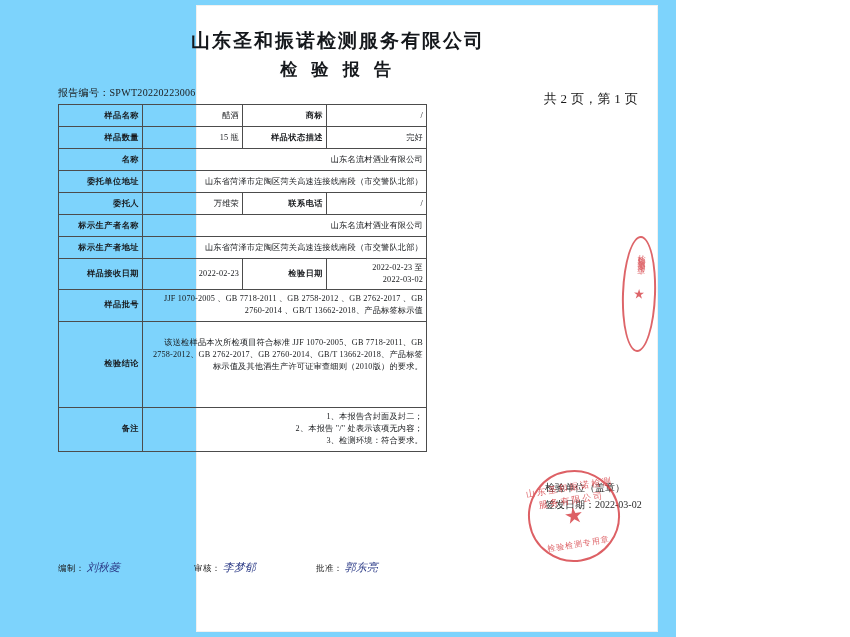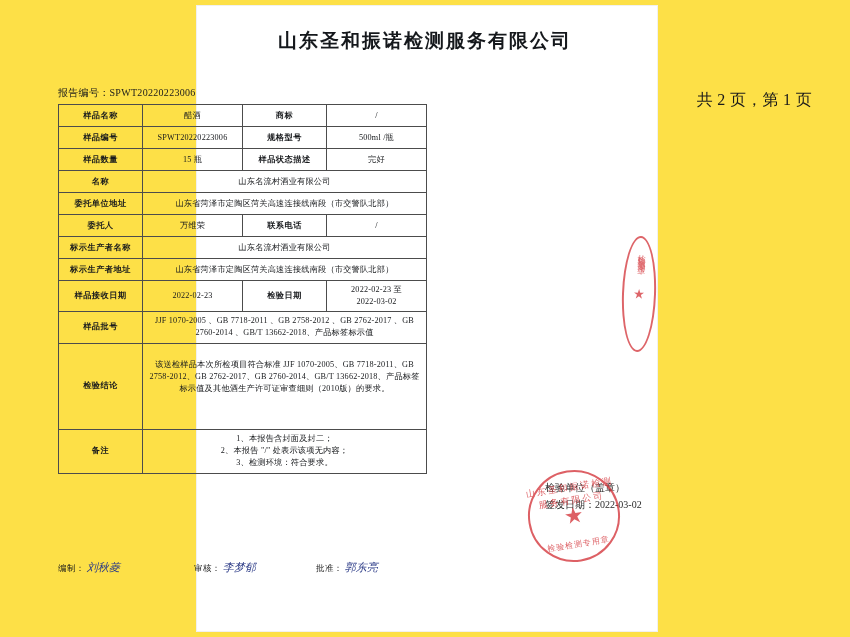--- a/index.html
+++ b/index.html
@@ -11,23 +11,23 @@
     width: 850px;
     height: 637px;
     font-family: "Liberation Serif", "DejaVu Serif", serif;
     color: #1a1a1a;
     position: relative;
     overflow: hidden;
   }
   .page {
     position: absolute;
     left: 0; top: 0;
-    width: 850px;
+    width: 676px;
     height: 637px;
-    background: #fde047;
+    background: #7dd3fc;
   }
   
   .sheet {
     position: absolute;
     left: 197px;
     top: 6px;
     width: 460px;
     height: 625px;
     background: #ffffff;
     box-shadow: 0 0 0 1px #f1f1ef;
@@ -57,38 +57,38 @@
     position: absolute;
     left: 58px;
     top: 86px;
     font-size: 10px;
     letter-spacing: 0.3px;
   }
   .page-no {
     position: absolute;
     right: 38px;
     top: 90px;
-    font-size: 16px;
+    font-size: 13px;
     letter-spacing: 0.3px;
   }
 
   table.main {
     position: absolute;
     left: 58px;
     top: 104px;
     width: 368px;
     border-collapse: collapse;
     table-layout: fixed;
   }
   table.main td {
     border: 1px solid #4c4c4c;
     font-size: 8.2px;
     line-height: 1.45;
     padding: 3px 3px;
-    text-align: center;
+    text-align: right;
     vertical-align: middle;
     color: #17191c;
     font-family: "Liberation Serif", "DejaVu Serif", serif;
   }
   td.lbl {
     font-weight: bold;
     letter-spacing: 0.5px;
     white-space: nowrap;
   }
   td.val {
@@ -213,42 +213,37 @@
   }
 </style>
 </head>
 <body>
 
 <div class="page">
 
   <div class="sheet"></div>
 
   <div class="title-main">山东圣和振诺检测服务有限公司</div>
+  <div class="title-sub">检 验 报 告</div>
   <div class="report-no">报告编号：SPWT20220223006</div>
   <div class="page-no">共 2 页，第 1 页</div>
 
   <table class="main">
     <colgroup>
       <col class="c1">
         <col class="c2">
         <col class="c3">
         <col class="c4">
     </colgroup>
     <tbody>
       <tr class="row-h">
         <td class="lbl">样品名称</td>
         <td class="val">醋酒</td>
         <td class="lbl">商标</td>
         <td class="val">/</td>
-      </tr>
-      <tr class="row-h">
-        <td class="lbl">样品编号</td>
-        <td class="val">SPWT20220223006</td>
-        <td class="lbl">规格型号</td>
-        <td class="val">500ml /瓶</td>
       </tr>
       <tr class="row-h">
         <td class="lbl">样品数量</td>
         <td class="val">15 瓶</td>
         <td class="lbl">样品状态描述</td>
         <td class="val">完好</td>
       </tr>
 
       <tr class="row-h">
         <td class="lbl">名称</td>

